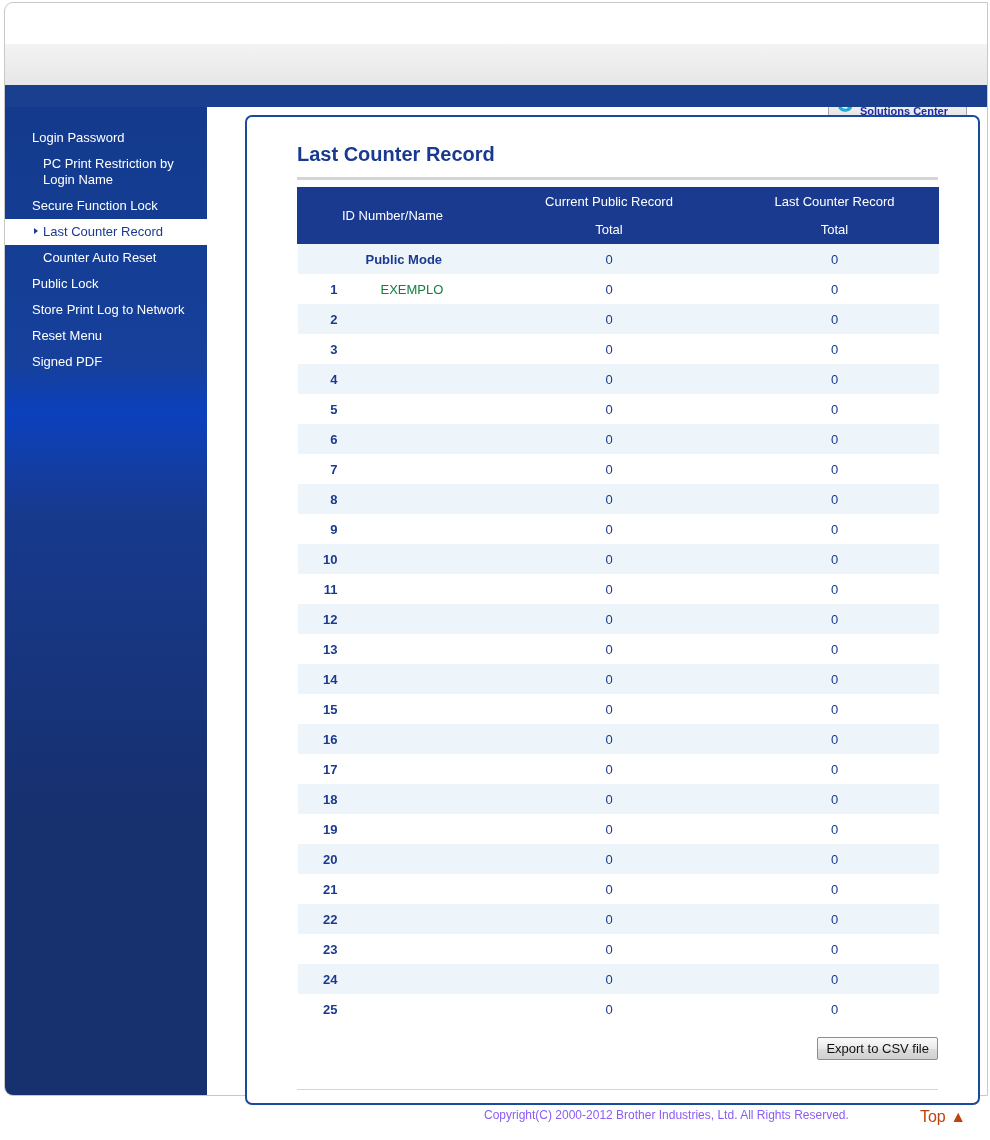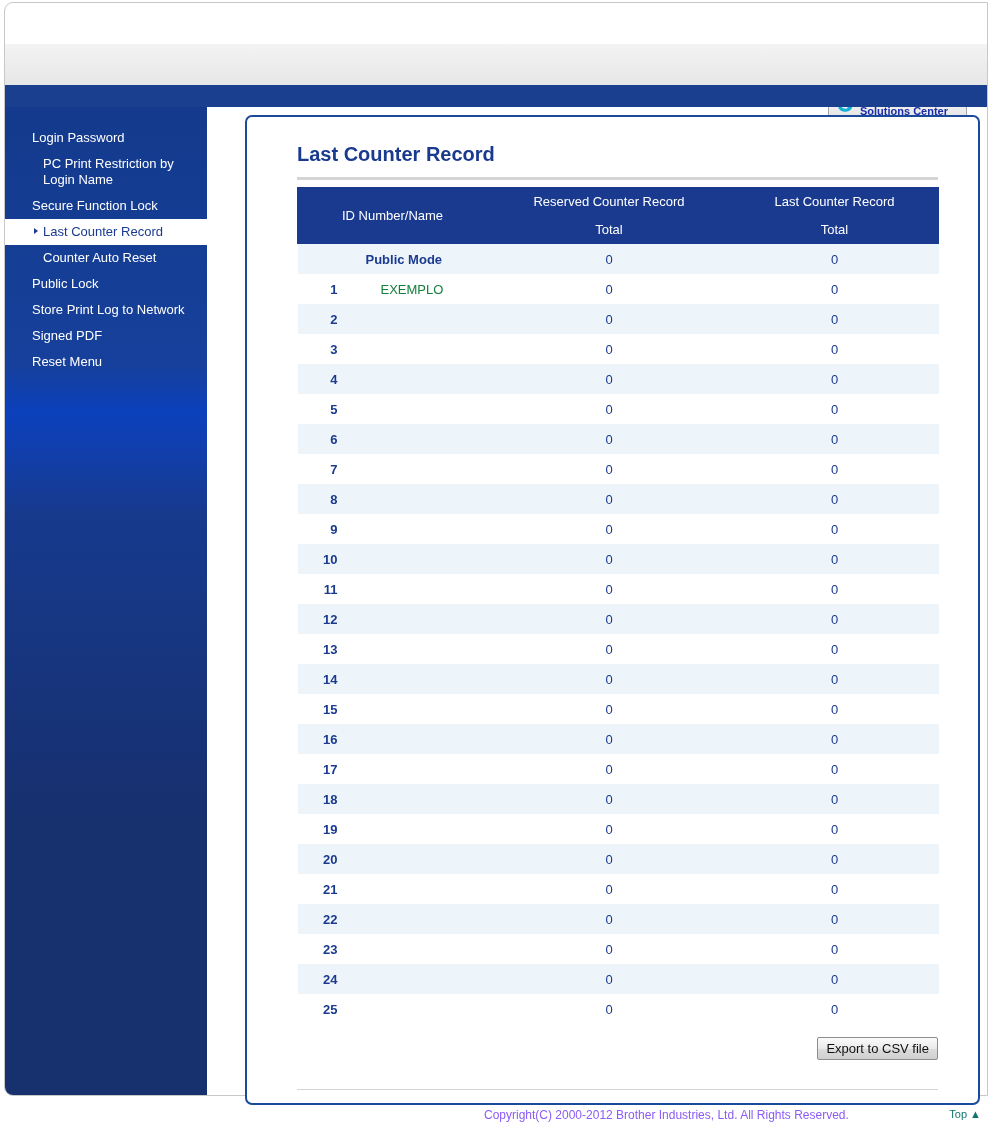--- a/index.html
+++ b/index.html
@@ -312,23 +312,23 @@
   }
   .copyright {
     position: absolute;
     left: 484px; top: 0px;
     font-size: 12px;
     color: #8b5cf6;
     white-space: nowrap;
   }
   .top-link {
     position: absolute;
-    right: 9px; top: 0px;
-    font-size: 11px;
-    color: #0f766e;
+    right: 24px; top: 0px;
+    font-size: 16px;
+    color: #c2410c;
     cursor: pointer;
     white-space: nowrap;
   }
 </style>
 </head>
 <body>
 
 <div id="page">
   <div class="outer-frame"></div>
 
@@ -354,38 +354,38 @@
     <div class="nav-item">Login Password</div>
     <div class="nav-item sub">PC Print Restriction by Login Name</div>
     <div class="nav-item">Secure Function Lock</div>
     <div class="nav-item active">
       <span class="marker"></span>
       <span>Last Counter Record</span>
     </div>
     <div class="nav-item sub">Counter Auto Reset</div>
     <div class="nav-item">Public Lock</div>
     <div class="nav-item">Store Print Log to Network</div>
+    <div class="nav-item">Reset Menu</div>
     <div class="nav-item">Signed PDF</div>
-    <div class="nav-item">Reset Menu</div>
   </div>
 
   <div class="content-panel">
     <div class="page-title">Last Counter Record</div>
     <div class="title-rule"></div>
 
     <table class="ctable">
       <colgroup>
         <col class="col-id">
           <col class="col-cur">
           <col class="col-last">
       </colgroup>
       <thead>
         <tr>
           <th rowspan="2">ID Number/Name</th>
-          <th class="divider-left">Reserved Counter Record</th>
+          <th class="divider-left">Current Public Record</th>
           <th class="divider-left">Last Counter Record</th>
         </tr>
         <tr>
           <th class="divider-left hrow2">Total</th>
           <th class="divider-left hrow2">Total</th>
         </tr>
       </thead>
       <tbody id="tbody">
           <tr class="odd">
             <td class="cell-id">

